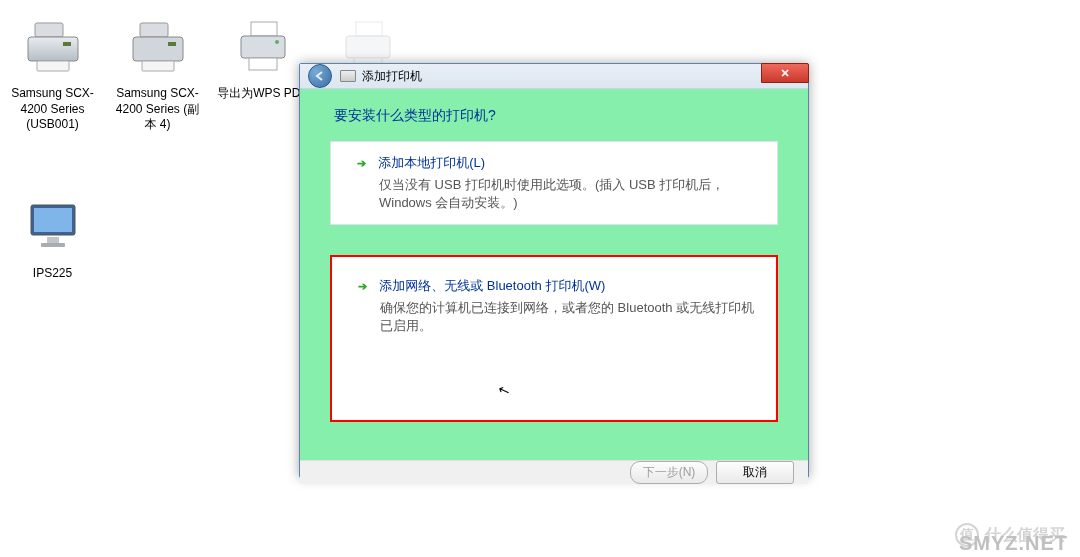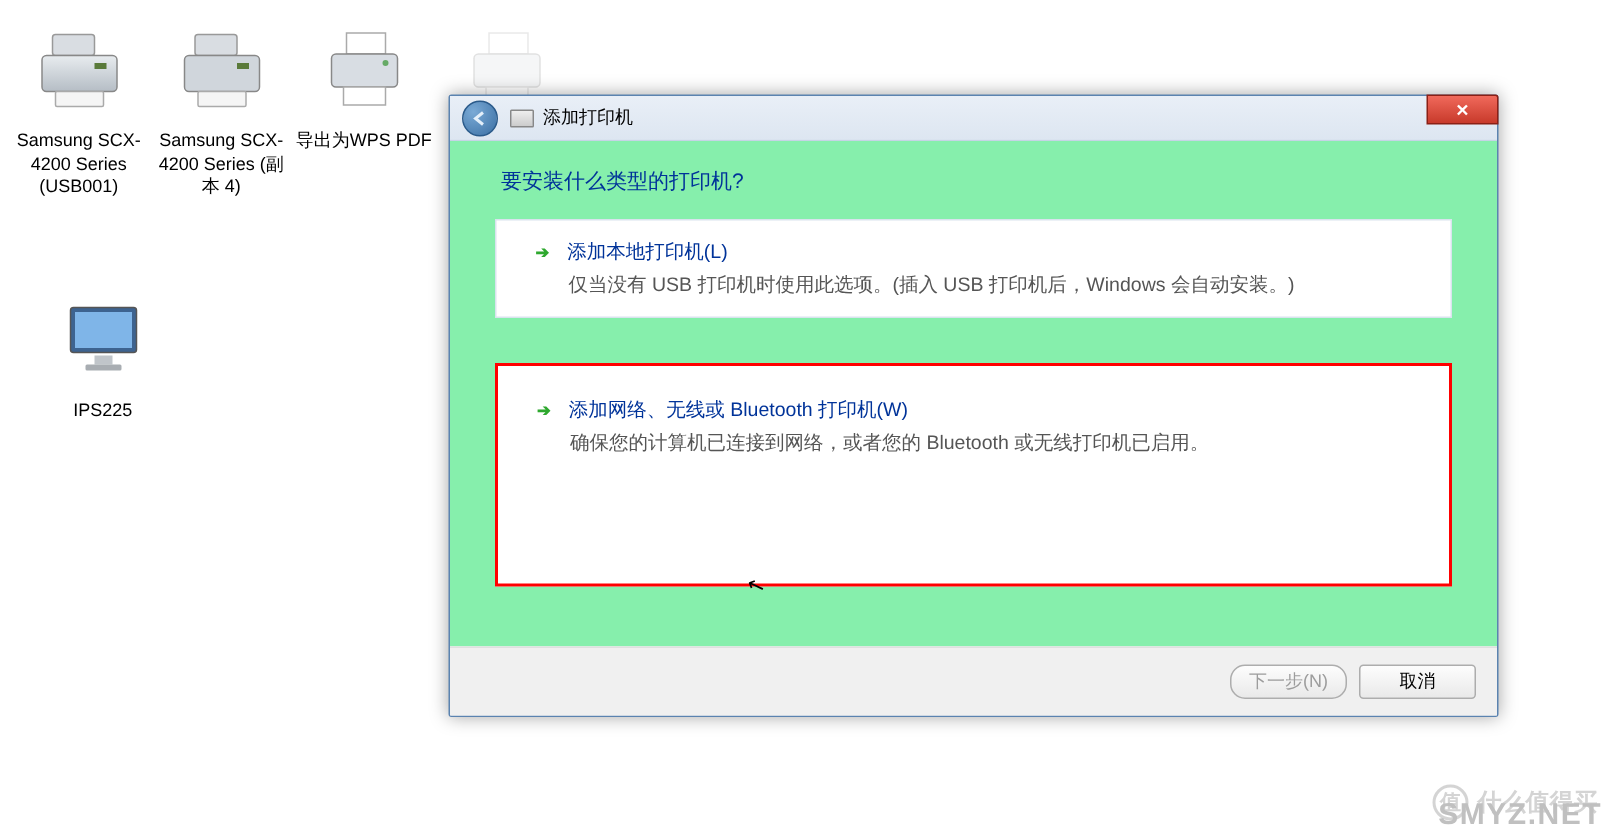--- a/index.html
+++ b/index.html
@@ -6,37 +6,37 @@
     body {
       font-family: "Microsoft YaHei", "Segoe UI", Tahoma, sans-serif;
       font-size: 12px;
       background: #fff;
       width: 1080px; height: 557px;
       overflow: hidden; position: relative; color: #000;
     }
     
     .icons-row {
       position: absolute; top: 15px; left: 0;
-      display: flex; gap: 0; padding-left: 5px;
+      display: flex; gap: 10px; padding-left: 5px;
     }
     .icons-row2 {
       position: absolute; top: 195px; left: 0;
-      display: flex; gap: 10px; padding-left: 21px;
+      display: flex; gap: 10px; padding-left: 5px;
     }
     .desktop-icon {
       width: 95px; display: flex; flex-direction: column;
       align-items: center; text-align: center; cursor: pointer;
     }
     .desktop-icon .ic { width: 70px; height: 65px; margin-bottom: 6px; display:flex; align-items:center; justify-content:center;}
     .desktop-icon .lbl { line-height: 1.3; font-size: 12px; color:#000;}
     
     
     .dialog {
       position: absolute; left: 299px; top: 63px;
-      width: 700px; height: 415px;
+      width: 510px; height: 415px;
       background: #fff;
       border: 1px solid #5b83b0;
       box-shadow: 0 0 12px rgba(0,0,0,0.35);
       display: flex; flex-direction: column;
       border-radius: 2px;
     }
     .dlg-titlebar {
       height: 30px; 
       background: linear-gradient(#e9eff7,#dde6f1);
       border-bottom: 1px solid #c6d4e6;

